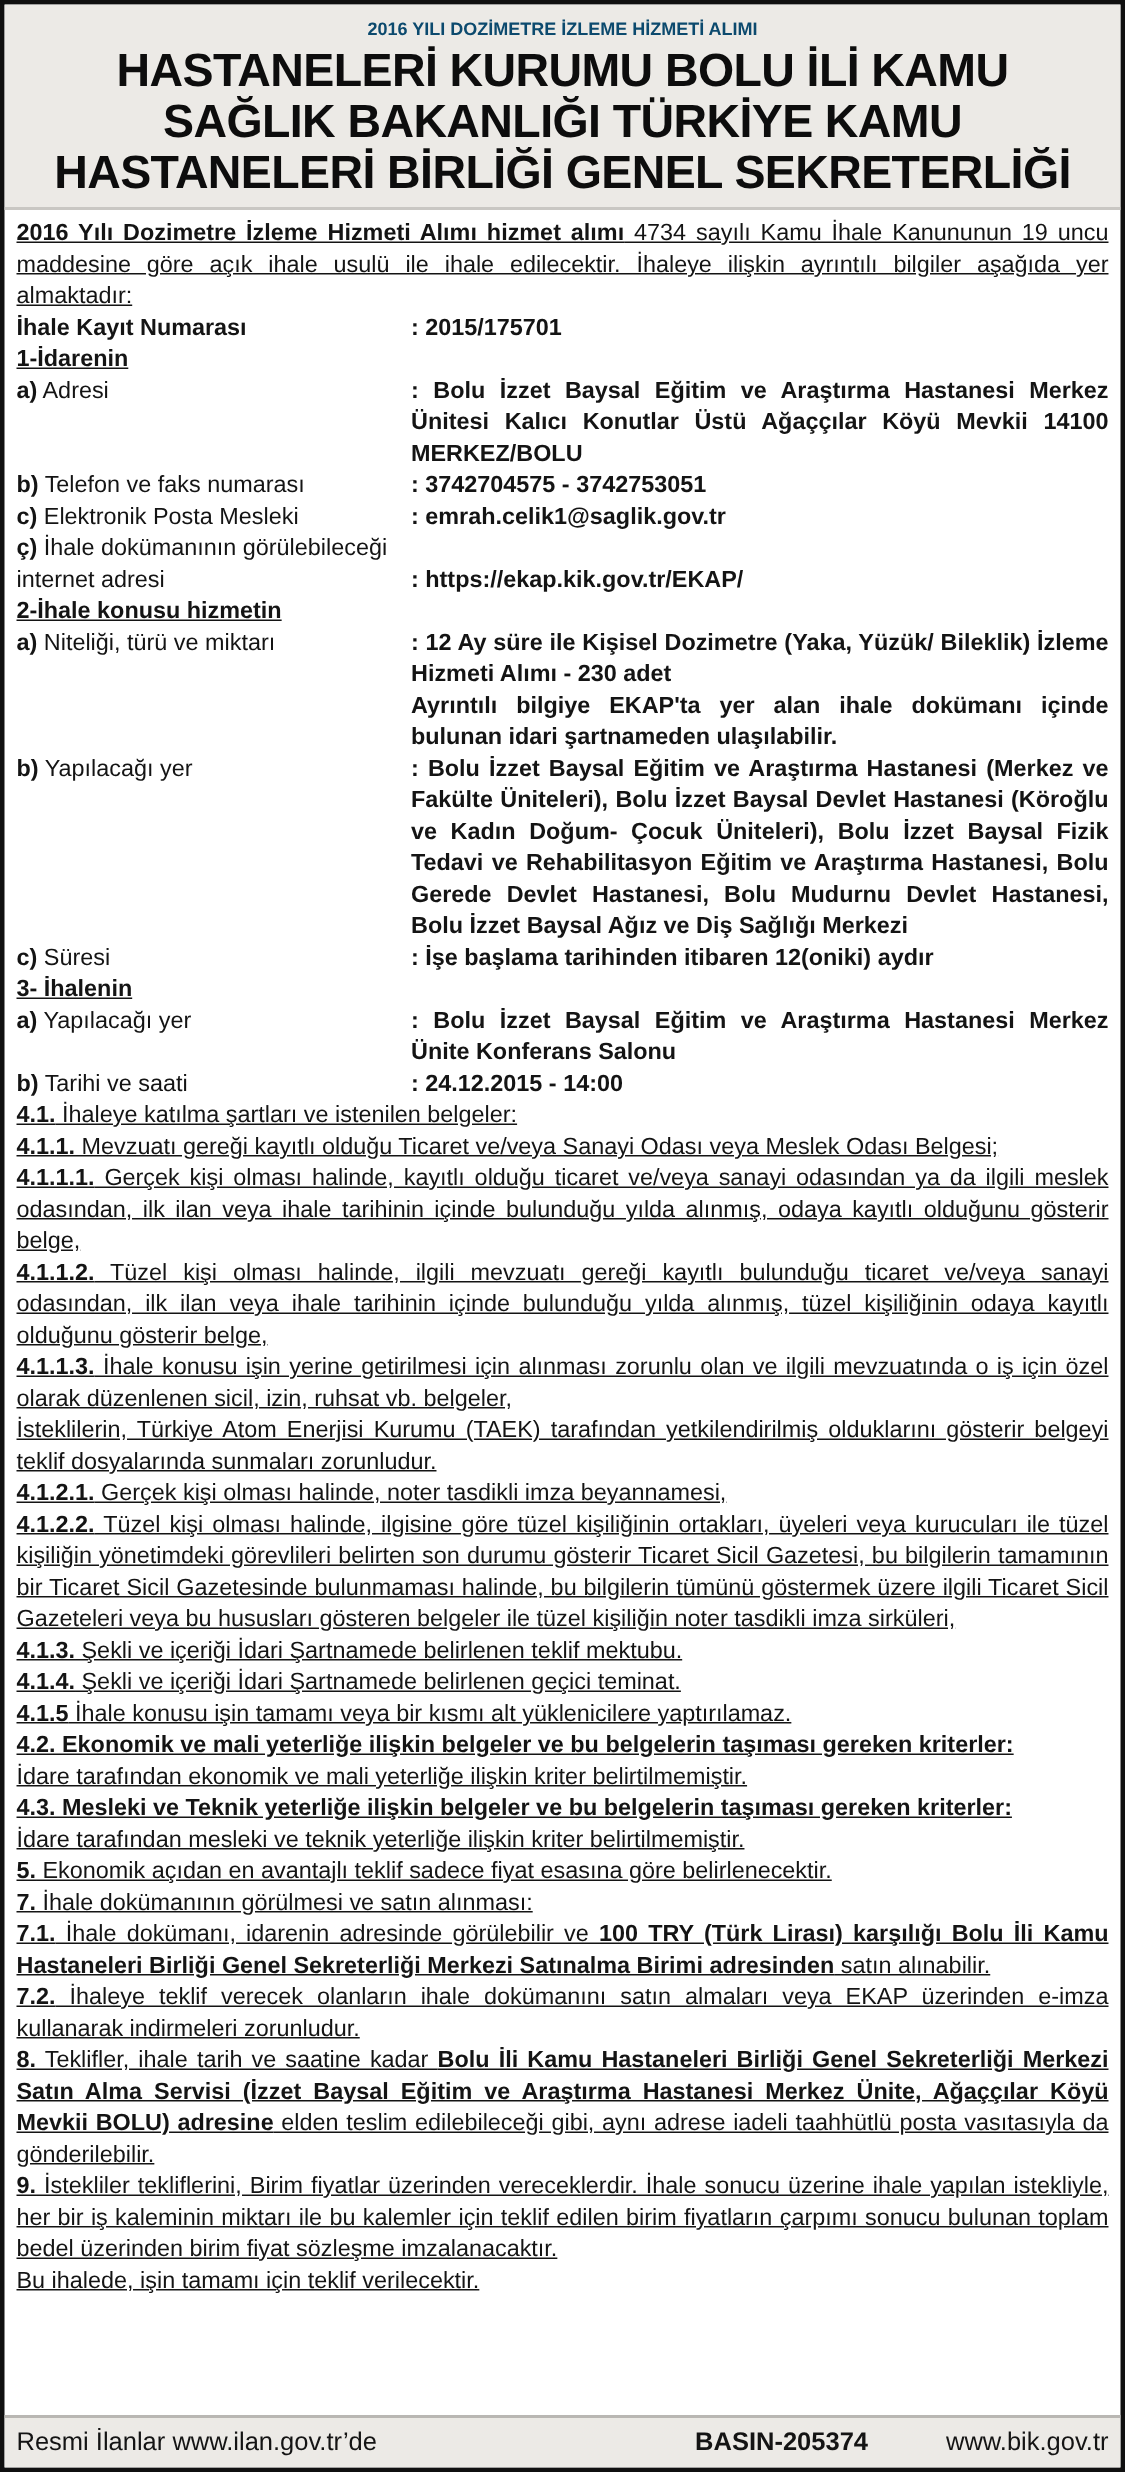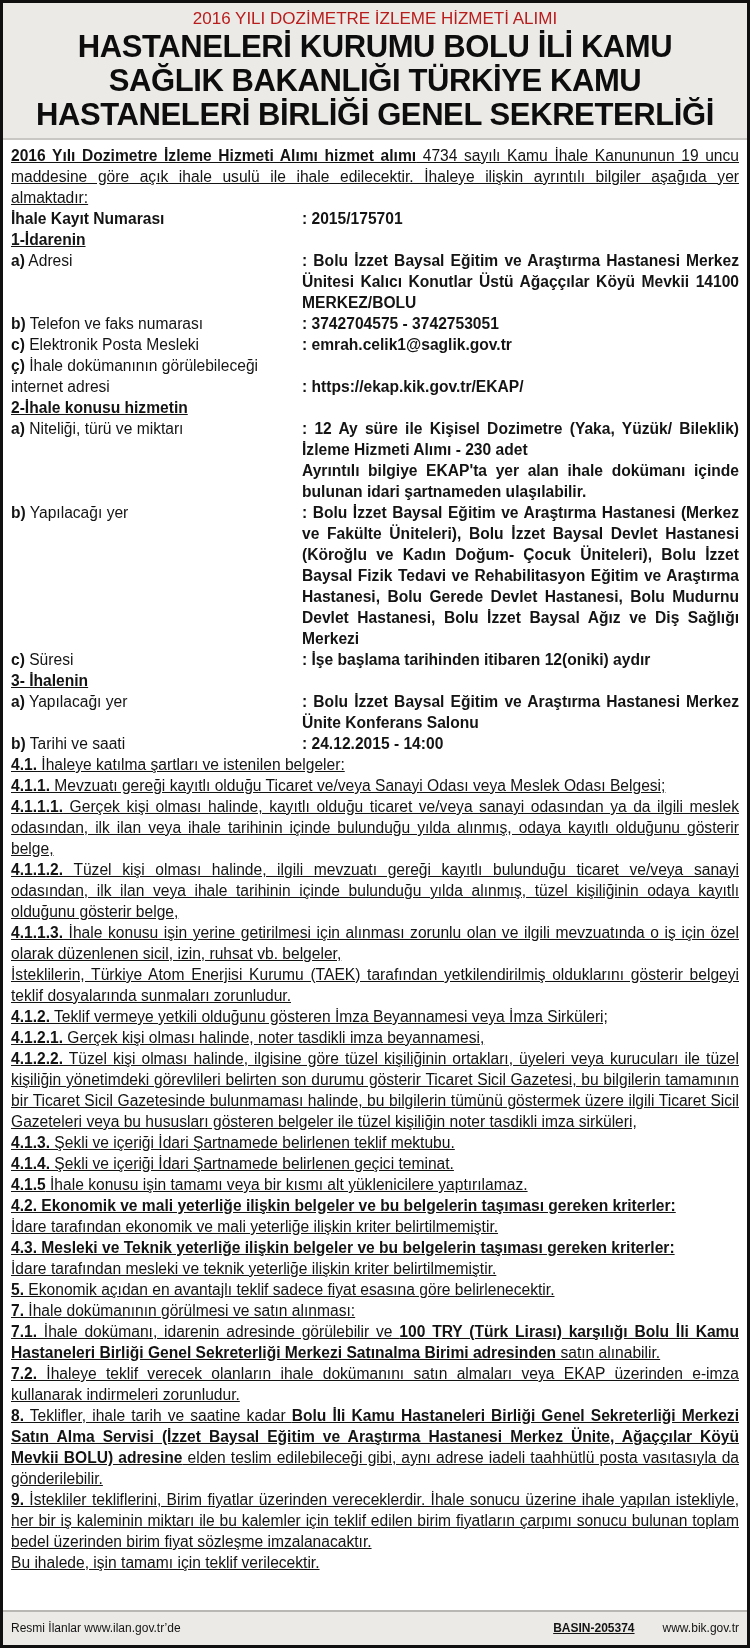--- a/index.html
+++ b/index.html
@@ -18,24 +18,24 @@
     overflow:hidden;
   }
   .doc-header{
     background:#eceae6;
     border-bottom:2px solid #c9c7c3;
     text-align:center;
     padding:5px 8px 6px;
     flex:none;
   }
   .doc-subtitle{
-    font-size:17px;
+    font-size:12px;
     line-height:22px;
-    font-weight:400;
-    color:#b91c1c;
+    font-weight:700;
+    color:#0c4a6e;
   }
   .doc-title-line{
     font-size:31px;
     line-height:34px;
     font-weight:700;
     letter-spacing:-0.4px;
     color:#0d0d0d;
     white-space:nowrap;
   }
   .doc-body{
@@ -45,36 +45,36 @@
     font-size:15.6px;
     line-height:21px;
   }
   .para{
     text-align:justify;
     margin:0;
     text-decoration:underline;
   }
   .b{font-weight:700;}
   .heading{font-weight:700;text-align:left;}
-  .info-row{display:flex;align-items:flex-start;gap:28px;}
+  .info-row{display:flex;align-items:flex-start;}
   .info-label{width:263px;flex:none;text-align:left;}
   .info-value{flex:1;min-width:0;}
   .vpara{text-align:justify;}
   .doc-footer{
     flex:none;
     background:#eceae6;
     border-top:2px solid #b9b7b3;
     display:flex;
     align-items:flex-end;
     padding:6px 8px 7px;
-    font-size:12px;
+    font-size:17px;
     line-height:20px;
   }
   .footer-left{flex:1;text-align:left;}
-  .footer-press{font-weight:700;margin-right:28px;text-decoration:underline;}
+  .footer-press{font-weight:700;margin-right:52px;}
   .footer-right{text-align:right;}
 </style>
 </head>
 <body>
 
 <div class="page">
 
   <div class="doc-header">
     <div class="doc-subtitle">2016 YILI DOZİMETRE İZLEME HİZMETİ ALIMI</div>
     <div class="doc-title">
@@ -156,21 +156,20 @@
           </div>
         </div>
       </div>
     <div>
         <div class="para"><span class="b">4.1.</span><span> İhaleye katılma şartları ve istenilen belgeler:</span></div>
         <div class="para"><span class="b">4.1.1.</span><span> Mevzuatı gereği kayıtlı olduğu Ticaret ve/veya Sanayi Odası veya Meslek Odası Belgesi;</span></div>
         <div class="para"><span class="b">4.1.1.1.</span><span> Gerçek kişi olması halinde, kayıtlı olduğu ticaret ve/veya sanayi odasından ya da ilgili meslek odasından, ilk ilan veya ihale tarihinin içinde bulunduğu yılda alınmış, odaya kayıtlı olduğunu gösterir belge,</span></div>
         <div class="para"><span class="b">4.1.1.2.</span><span> Tüzel kişi olması halinde, ilgili mevzuatı gereği kayıtlı bulunduğu ticaret ve/veya sanayi odasından, ilk ilan veya ihale tarihinin içinde bulunduğu yılda alınmış, tüzel kişiliğinin odaya kayıtlı olduğunu gösterir belge,</span></div>
         <div class="para"><span class="b">4.1.1.3.</span><span> İhale konusu işin yerine getirilmesi için alınması zorunlu olan ve ilgili mevzuatında o iş için özel olarak düzenlenen sicil, izin, ruhsat vb. belgeler,</span></div>
         <div class="para"><span>İsteklilerin, Türkiye Atom Enerjisi Kurumu (TAEK) tarafından yetkilendirilmiş olduklarını gösterir belgeyi teklif dosyalarında sunmaları zorunludur.</span></div>
-        <div class="para"><span class="b">4.1.2.</span><span> Teklif vermeye yetkili olduğunu gösteren İmza Beyannamesi veya İmza Sirküleri;</span></div>
         <div class="para"><span class="b">4.1.2.1.</span><span> Gerçek kişi olması halinde, noter tasdikli imza beyannamesi,</span></div>
         <div class="para"><span class="b">4.1.2.2.</span><span> Tüzel kişi olması halinde, ilgisine göre tüzel kişiliğinin ortakları, üyeleri veya kurucuları ile tüzel kişiliğin yönetimdeki görevlileri belirten son durumu gösterir Ticaret Sicil Gazetesi, bu bilgilerin tamamının bir Ticaret Sicil Gazetesinde bulunmaması halinde, bu bilgilerin tümünü göstermek üzere ilgili Ticaret Sicil Gazeteleri veya bu hususları gösteren belgeler ile tüzel kişiliğin noter tasdikli imza sirküleri,</span></div>
         <div class="para"><span class="b">4.1.3.</span><span> Şekli ve içeriği İdari Şartnamede belirlenen teklif mektubu.</span></div>
         <div class="para"><span class="b">4.1.4.</span><span> Şekli ve içeriği İdari Şartnamede belirlenen geçici teminat.</span></div>
         <div class="para"><span class="b">4.1.5</span><span> İhale konusu işin tamamı veya bir kısmı alt yüklenicilere yaptırılamaz.</span></div>
         <div class="para"><span class="b">4.2. Ekonomik ve mali yeterliğe ilişkin belgeler ve bu belgelerin taşıması gereken kriterler:</span></div>
         <div class="para"><span>İdare tarafından ekonomik ve mali yeterliğe ilişkin kriter belirtilmemiştir.</span></div>
         <div class="para"><span class="b">4.3. Mesleki ve Teknik yeterliğe ilişkin belgeler ve bu belgelerin taşıması gereken kriterler:</span></div>
         <div class="para"><span>İdare tarafından mesleki ve teknik yeterliğe ilişkin kriter belirtilmemiştir.</span></div>
         <div class="para"><span class="b">5.</span><span> Ekonomik açıdan en avantajlı teklif sadece fiyat esasına göre belirlenecektir.</span></div>

